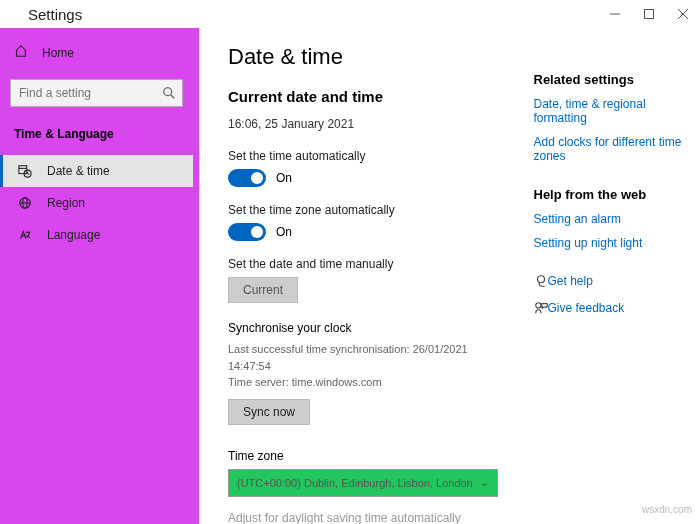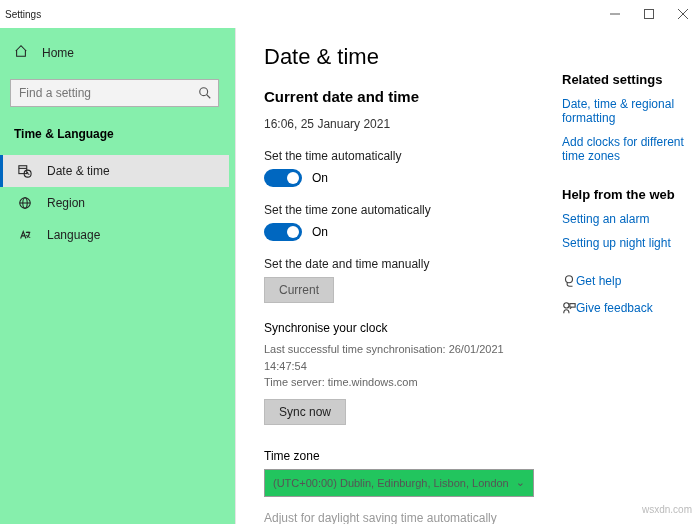--- a/index.html
+++ b/index.html
@@ -1,22 +1,22 @@
 <!DOCTYPE html>
 <html><head>
   <meta charset="utf-8">
   <style>
     * { box-sizing: border-box; margin: 0; padding: 0; font-family: "Segoe UI", sans-serif; }
     body { width: 700px; height: 524px; background: #fff; overflow: hidden; position: relative; }
-    .titlebar { height: 28px; display: flex; align-items: center; justify-content: space-between; padding: 0 0 0 5px; font-size: 10px; color: #222; }
+    .titlebar { height: 28px; display: flex; align-items: center; justify-content: space-between; padding: 0 0 0 28px; font-size: 15px; color: #222; }
     .winbtns { display: flex; }
     .winbtn { width: 34px; height: 28px; display: flex; align-items: center; justify-content: center; color: #555; }
     .winbtn svg { width: 10px; height: 10px; }
     .container { display: flex; height: 496px; }
-    .sidebar { width: 236px; background: #86efac; border-right: 1px solid #e5e5e5; padding: 8px 6px 0 0; }
+    .sidebar { width: 200px; background: #d946ef; border-right: 1px solid #e5e5e5; padding: 8px 6px 0 0; }
     .home-row { display: flex; align-items: center; padding: 8px 14px; font-size: 12px; gap: 14px; color: #222; margin-bottom: 10px; }
     .search-wrap { margin: 0 10px 14px 10px; position: relative; }
     .search { width: 100%; height: 28px; border: 1px solid #b0b0b0; background: #f3f3f3; font-size: 12px; padding: 0 26px 0 8px; color: #555; }
     .search-icon { position: absolute; right: 7px; top: 7px; color: #555; }
     .cat-head { font-size: 12px; font-weight: 600; padding: 6px 14px 14px 14px; }
     .nav-item { display: flex; align-items: center; gap: 14px; padding: 9px 14px; font-size: 12px; color: #222; border-left: 3px solid transparent; }
     .nav-item.active { background: #e4e4e4; border-left-color: #0067c0; }
     .nav-item .ic { width: 16px; display: flex; justify-content: center; }
     .content { flex: 1; padding: 16px 0 0 28px; display: flex; overflow-y: auto; }
     .main-col { width: 300px; }

